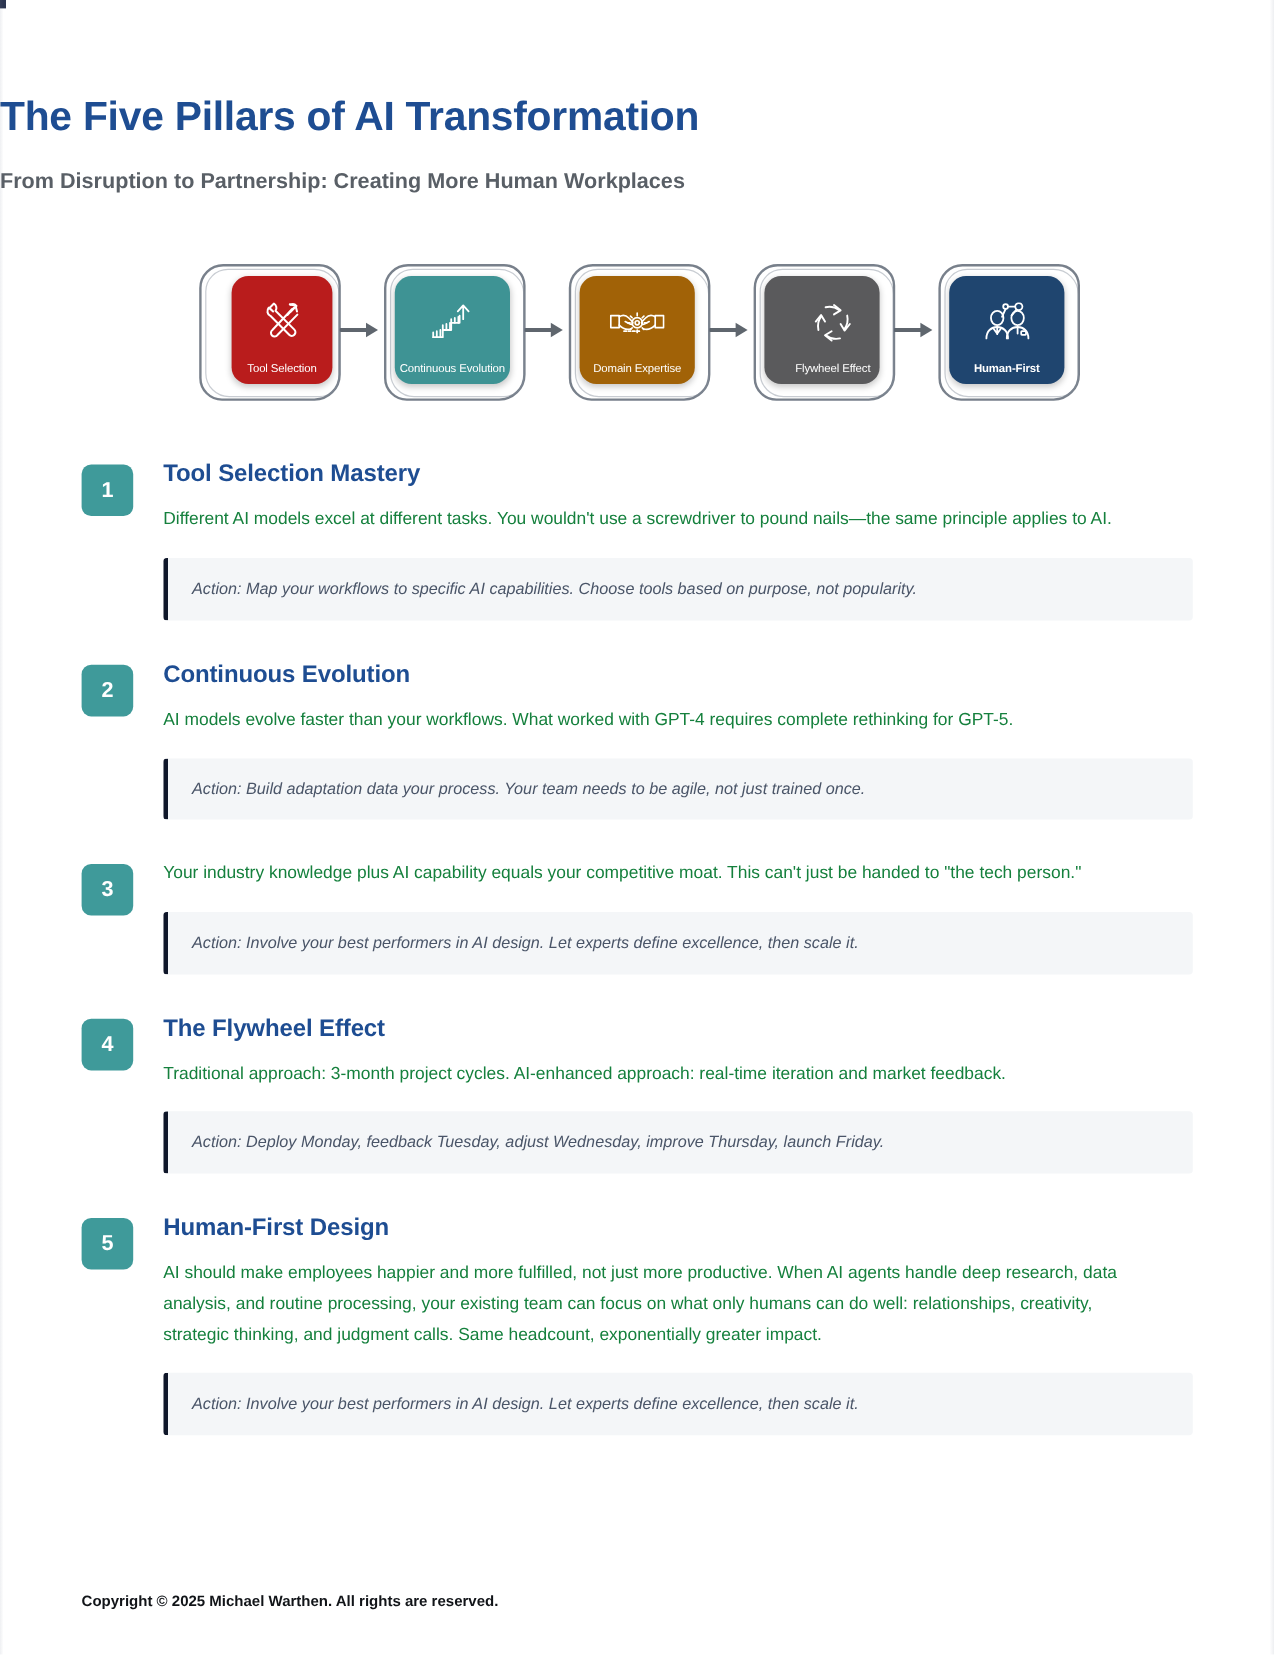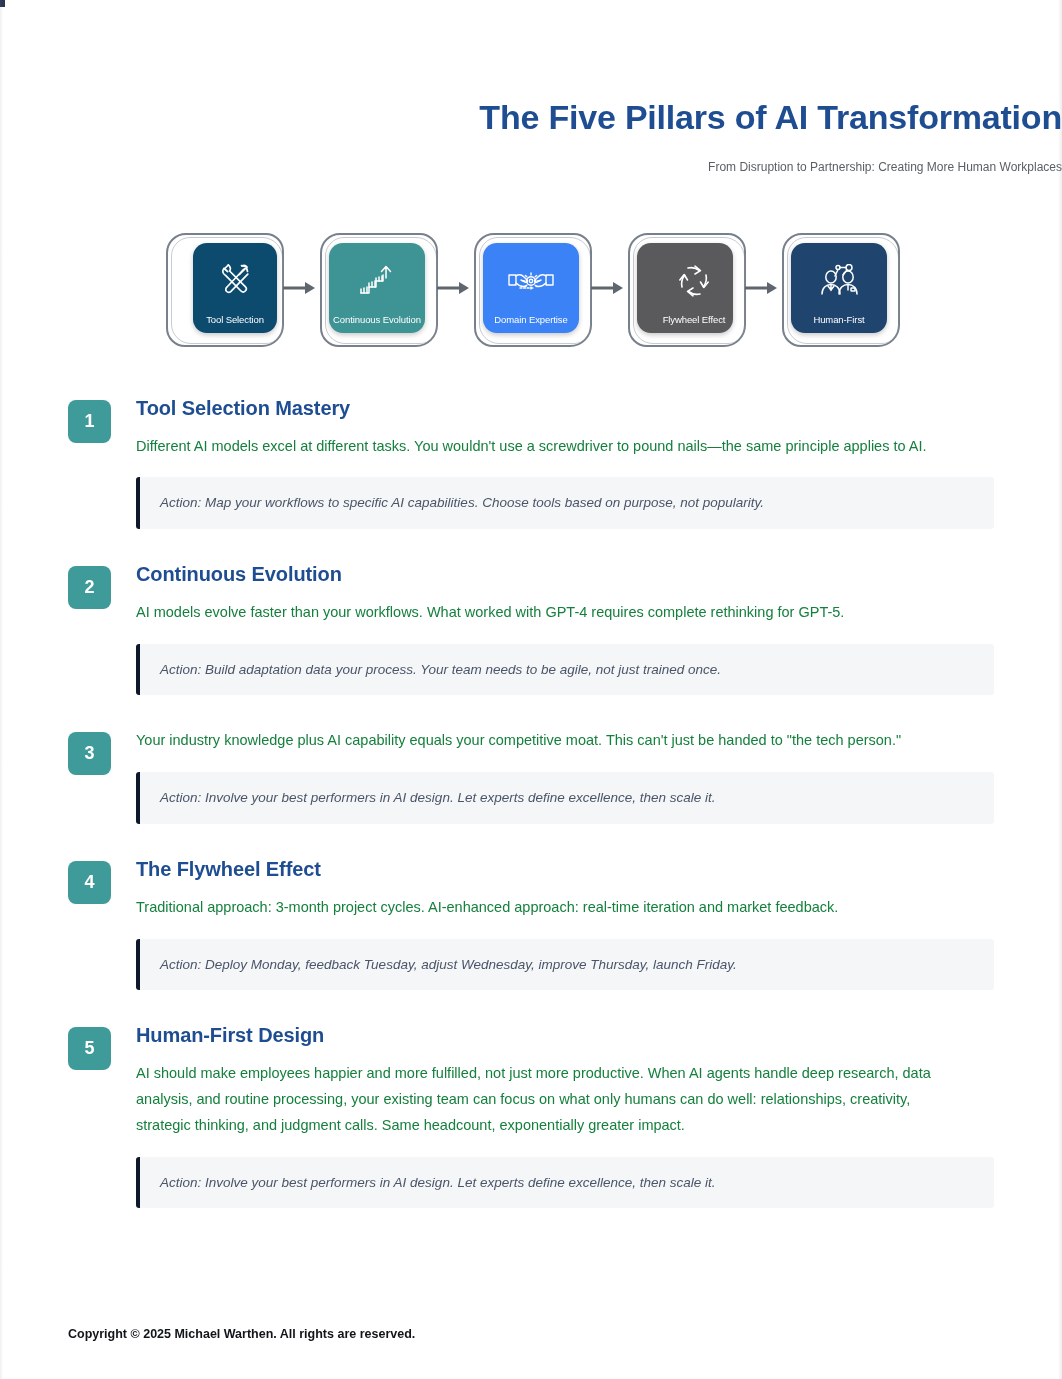--- a/index.html
+++ b/index.html
@@ -37,35 +37,35 @@
   }
   .page-corner-mark {
     position: absolute;
     left: 0; top: 0;
     width: 5px; height: 7px;
     background: #2c3550;
   }
 
   
   .header {
-    padding-top: 98px;
-    text-align: right;
+    padding-top: 78px;
+    text-align: left;
   }
   .doc-title {
     font-size: 34px;
     font-weight: bold;
     color: #1e4d92;
     letter-spacing: -0.2px;
     line-height: 1.15;
   }
   .doc-subtitle {
     margin-top: 23px;
-    font-size: 12px;
+    font-size: 18px;
     color: #595f66;
-    font-weight: normal;
+    font-weight: bold;
     line-height: 1.3;
   }
 
   
   .flow {
     margin-top: 62px;
     display: flex;
     align-items: center;
     justify-content: center;
     gap: 0px;
@@ -210,21 +210,21 @@
   <div class="page-edge-right"></div>
 
   <div class="header">
     <h1 class="doc-title">The Five Pillars of AI Transformation</h1>
     <div class="doc-subtitle">From Disruption to Partnership: Creating More Human Workplaces</div>
   </div>
 
   <div class="flow">
 
     <div class="flow-card-wrap">
-      <div class="flow-card" id="flow-card-0" style="background: #0c4a6e; margin-left: 24px;">
+      <div class="flow-card" id="flow-card-0" style="background: #b91c1c; margin-left: 24px;">
         <div class="flow-icon">
           <svg width="40" height="34" viewBox="0 0 40 34" fill="none" stroke="#ffffff" stroke-width="1.7" stroke-linecap="round" stroke-linejoin="round">
             <path d="M9 4.5 a4.2 4.2 0 0 0 1.3 6.7 L26 27 a3 3 0 0 0 4.3-4.3 L14.6 7 A4.2 4.2 0 0 0 13.3 1"></path>
             <path d="M13.3 1 L9.6 4.6 L12.6 7.6 L9 4.5"></path>
             <path d="M30 4.5 L24.5 10.5 M27 2 a4 4 0 0 1 5 1 L27 8"></path>
             <path d="M28.5 5.5 L12 23 a3 3 0 1 0 4.2 4.2 L32.8 10.2"></path>
             <path d="M26.5 1.5 l4.8 1.2 1.2 4.8"></path>
           </svg>
         </div>
         <div class="flow-label">Tool Selection</div>
@@ -252,21 +252,21 @@
       </div>
     </div>
     <div class="flow-arrow">
       <svg width="34" height="16" viewBox="0 0 34 16" fill="none">
           <path d="M1 8 H24" stroke="#5f666e" stroke-width="3.2" stroke-linecap="round"></path>
           <path d="M22 2 L32 8 L22 14 Z" fill="#5f666e"></path>
         </svg>
     </div>
 
     <div class="flow-card-wrap">
-      <div class="flow-card" id="flow-card-2" style="background: #3b82f6;">
+      <div class="flow-card" id="flow-card-2" style="background: #a16207;">
         <div class="flow-icon">
           <svg width="46" height="28" viewBox="0 0 46 28" fill="none" stroke="#ffffff" stroke-width="1.4" stroke-linecap="round" stroke-linejoin="round">
             <path d="M1 8 h7 v10 h-7 z"></path>
             <path d="M8 9 c3-2 6-1 8 1 l3 3 c1 1 0 3-2 2 l-4-2"></path>
             <path d="M8 16 c3 3 7 4 10 3"></path>
             <path d="M45 8 h-7 v10 h7 z"></path>
             <path d="M38 9 c-3-2-6-1-8 1 l-3 3 c-1 1 0 3 2 2 l4-2"></path>
             <path d="M38 16 c-3 3-7 4-10 3"></path>
             <circle cx="23" cy="14" r="4.3"></circle>
             <circle cx="23" cy="14" r="1.7"></circle>
@@ -302,21 +302,21 @@
       </div>
     </div>
     <div class="flow-arrow">
       <svg width="34" height="16" viewBox="0 0 34 16" fill="none">
           <path d="M1 8 H24" stroke="#5f666e" stroke-width="3.2" stroke-linecap="round"></path>
           <path d="M22 2 L32 8 L22 14 Z" fill="#5f666e"></path>
         </svg>
     </div>
 
     <div class="flow-card-wrap">
-      <div class="flow-card" id="flow-card-4" style="background: rgb(31, 69, 111);">
+      <div class="flow-card" id="flow-card-4" style="background: rgb(31, 69, 111); font-weight: bold;">
         <div class="flow-icon">
           <svg width="42" height="34" viewBox="0 0 42 34" fill="none" stroke="#ffffff" stroke-width="1.5" stroke-linecap="round" stroke-linejoin="round">
             <circle cx="20" cy="3.5" r="2"></circle>
             <circle cx="31" cy="3.5" r="3"></circle>
             <path d="M22 3.5 h6"></path>
             <path d="M20 5.5 L17 12 M29 6 L25 11"></path>
             <ellipse cx="13" cy="13" rx="5.2" ry="6"></ellipse>
             <path d="M4 30 c0-6 4-9.5 9-9.5 s9 3.5 9 9.5"></path>
             <path d="M13 20.5 v6 M10 22 l3 4 3-4"></path>
             <ellipse cx="30" cy="13" rx="5.2" ry="6"></ellipse>

